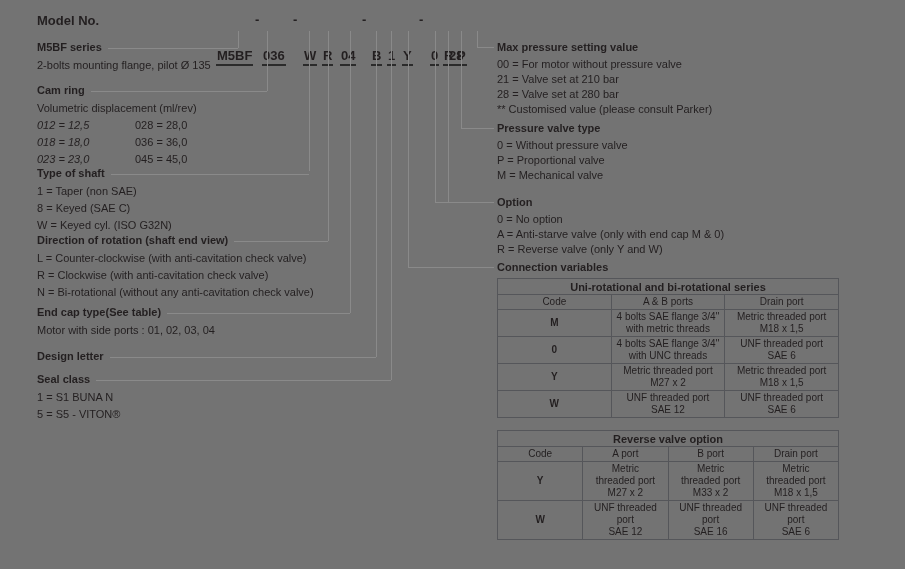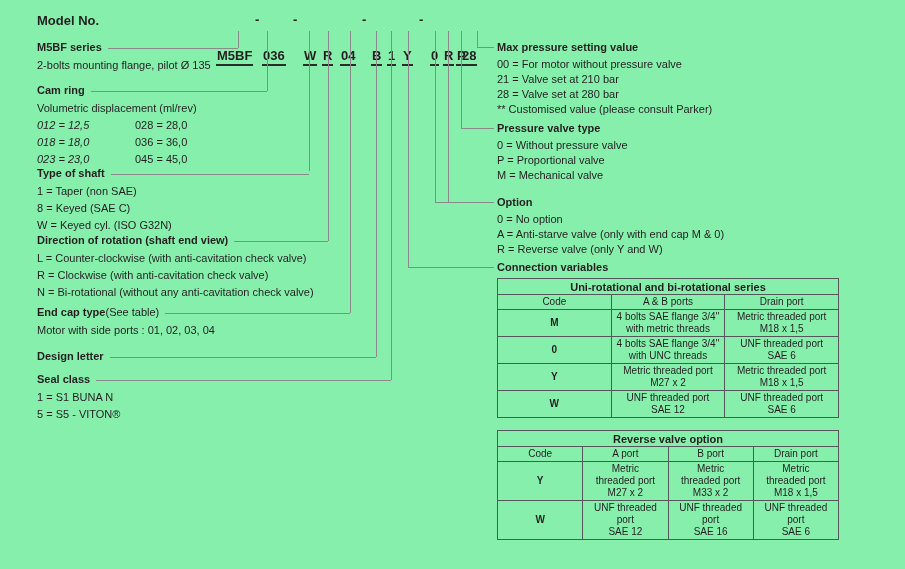--- a/index.html
+++ b/index.html
@@ -1,33 +1,33 @@
 <!DOCTYPE html>
 <html><head>
 <meta charset="utf-8">
 <style>
   html,body{margin:0;padding:0;background:#fff;}
-  #screen{position:relative;width:905px;height:569px;background:#86efac;overflow:hidden;
+  #screen{position:relative;width:905px;height:569px;background:#737373;overflow:hidden;
           font-family:"Liberation Sans",sans-serif;color:#231f20;}
 
   
   .mlabel{position:absolute;left:37px;top:13px;font-size:13px;font-weight:bold;}
   .seg{position:absolute;top:12px;font-size:13px;font-weight:bold;
        border-bottom:2px solid #2b2b2b;padding:0 1px 1px 1px;white-space:nowrap;margin-top:36px;}
   .dash{position:absolute;top:12px;font-size:13px;font-weight:bold;}
 
   
   .vline{position:absolute;width:1px;background:#8a8a8a;}
   .hline{position:absolute;height:1px;background:#8a8a8a;}
 
   
   .lsec{position:absolute;font-size:11px;}
   .lhead{display:flex;height:14px;line-height:14px;white-space:nowrap;}
   .hb{font-weight:bold;}
-  .hs{font-weight:normal;text-align:center;}
+  .hs{font-weight:bold;text-align:center;}
   .leader{flex:1;align-self:center;border-top:1px solid #8a8a8a;height:0;margin-left:6px;position:relative;top:1px;}
   .lbody{margin-top:3px;}
   .lbody div{line-height:17px;white-space:nowrap;}
   .pair-row{display:flex;line-height:17px;}
   .pair-row span:first-child{width:98px;font-style:italic;}
 
   
   .rsec{position:absolute;left:497px;font-size:11px;}
   .rsec .hb{display:block;height:14px;line-height:14px;white-space:nowrap;}
   .rbody{margin-top:3px;}
@@ -56,21 +56,21 @@
   <span class="seg" style="left:322px">R</span>
   <span class="seg" style="left:340px">04</span>
   <span class="dash" style="left:362px">-</span>
   <span class="seg" style="left:371px">B</span>
   <span class="seg" style="left:387px">1</span>
   <span class="seg" style="left:402px">Y</span>
   <span class="dash" style="left:419px">-</span>
   <span class="seg" style="left:430px">0</span>
   <span class="seg" style="left:443px">R</span>
   <span class="seg" style="left:456px">P</span>
-  <span class="seg" style="left:461px">28</span>
+  <span class="seg" style="left:448px">28</span>
 
   <div class="vline" style="left:238px;top:31px;height:17px"></div>
   <div class="vline" style="left:267px;top:31px;height:60px"></div>
   <div class="vline" style="left:309px;top:31px;height:140px"></div>
   <div class="vline" style="left:328px;top:31px;height:210px"></div>
   <div class="vline" style="left:350px;top:31px;height:282px"></div>
   <div class="vline" style="left:376px;top:31px;height:326px"></div>
   <div class="vline" style="left:391px;top:31px;height:349px"></div>
 
   <div class="vline" style="left:408px;top:31px;height:237px"></div>

